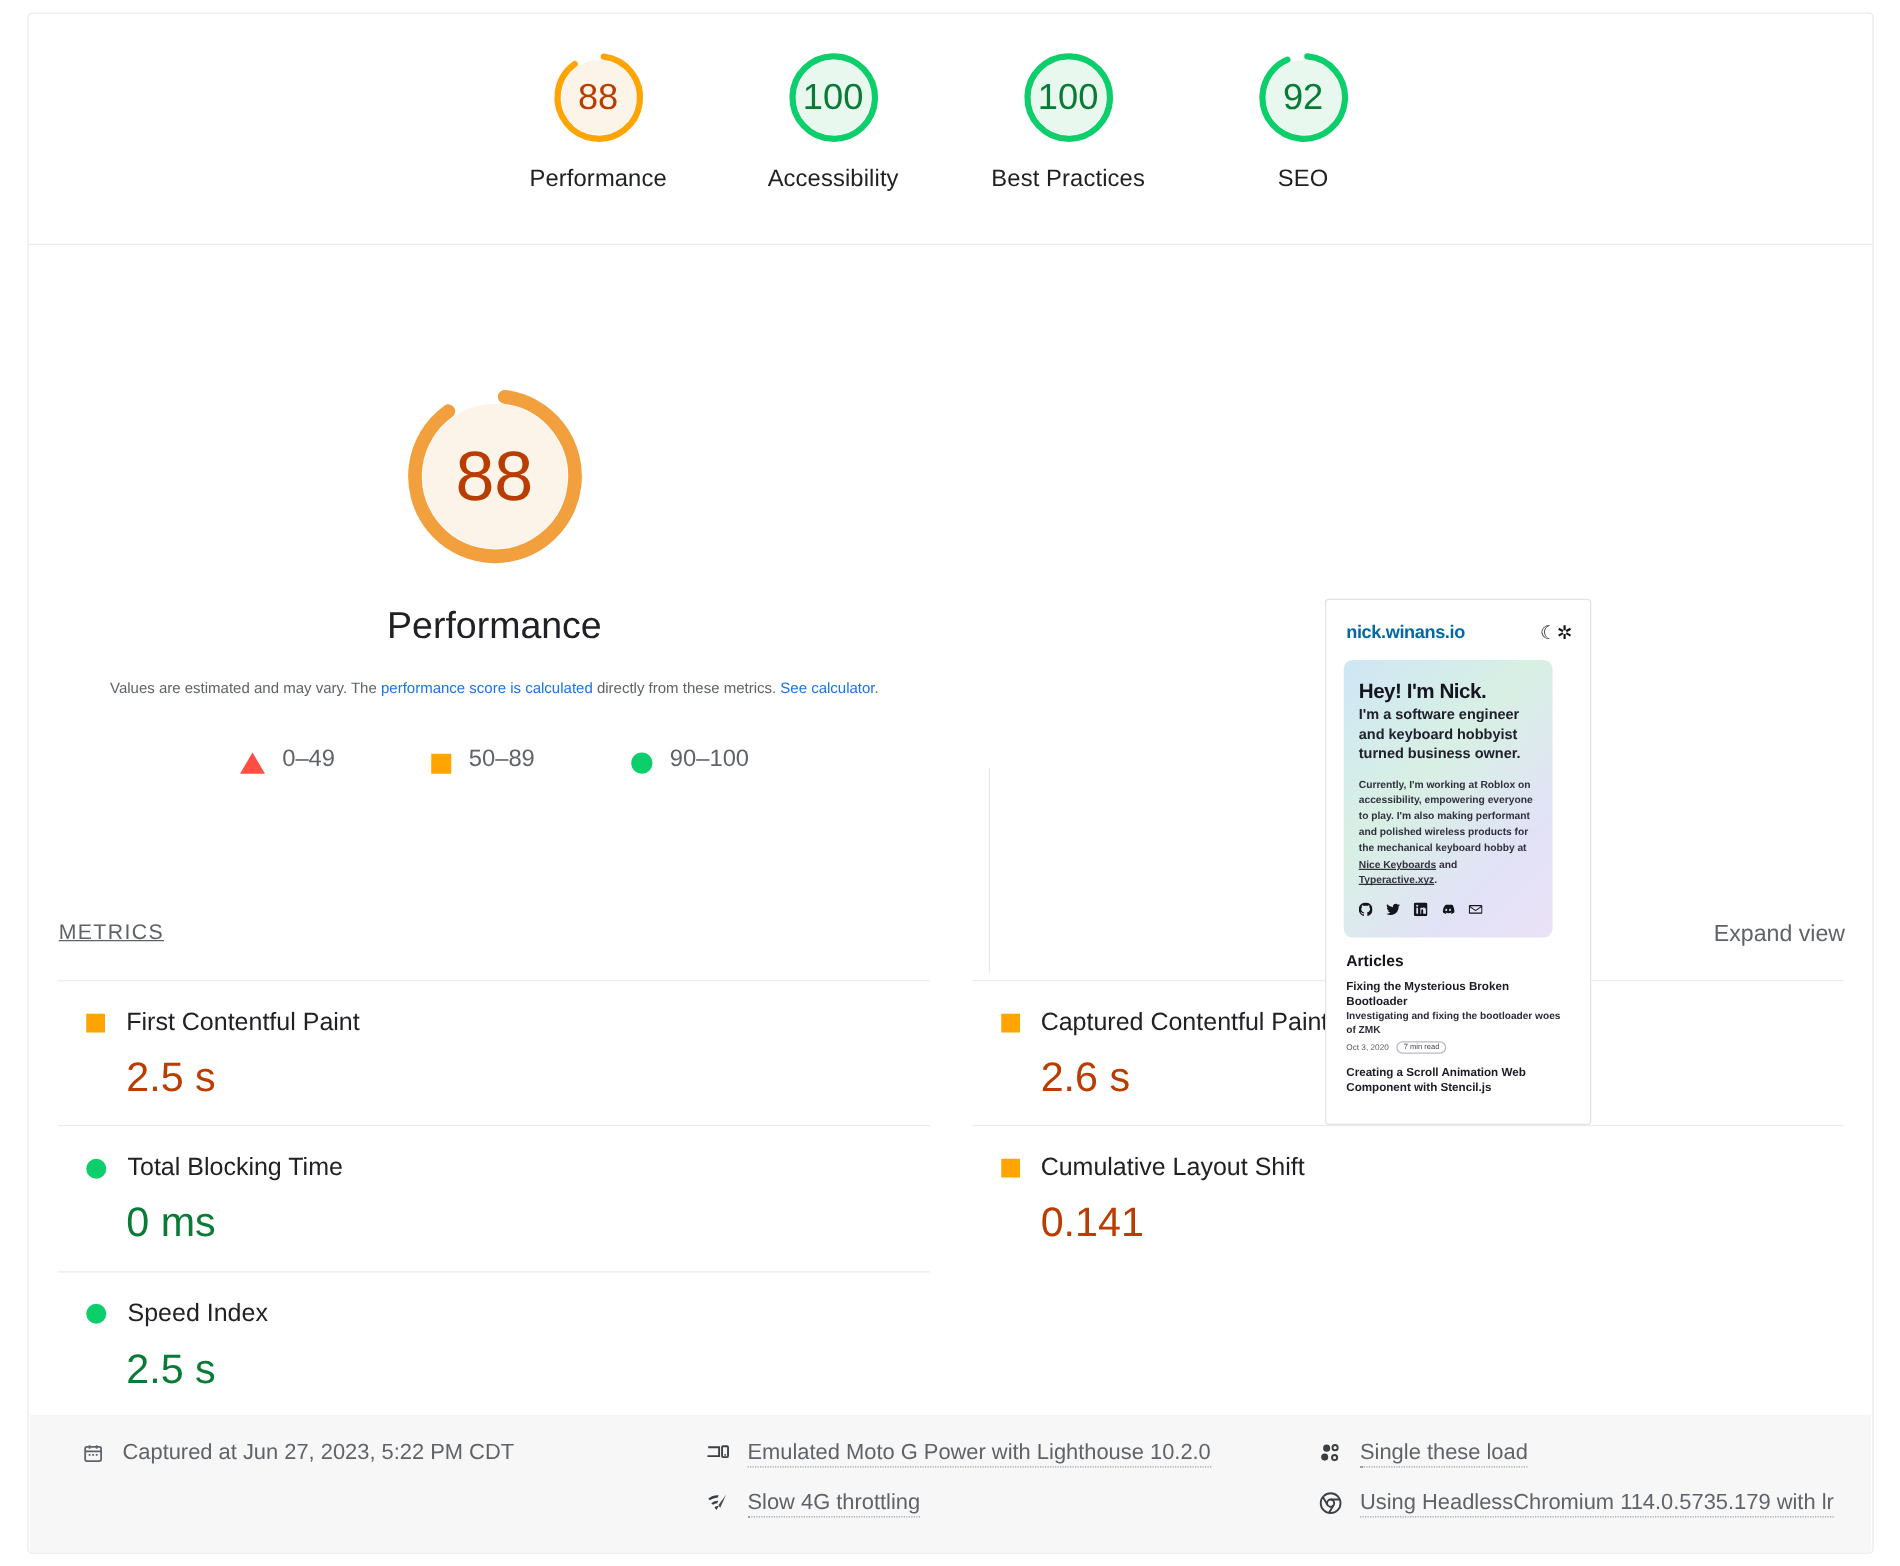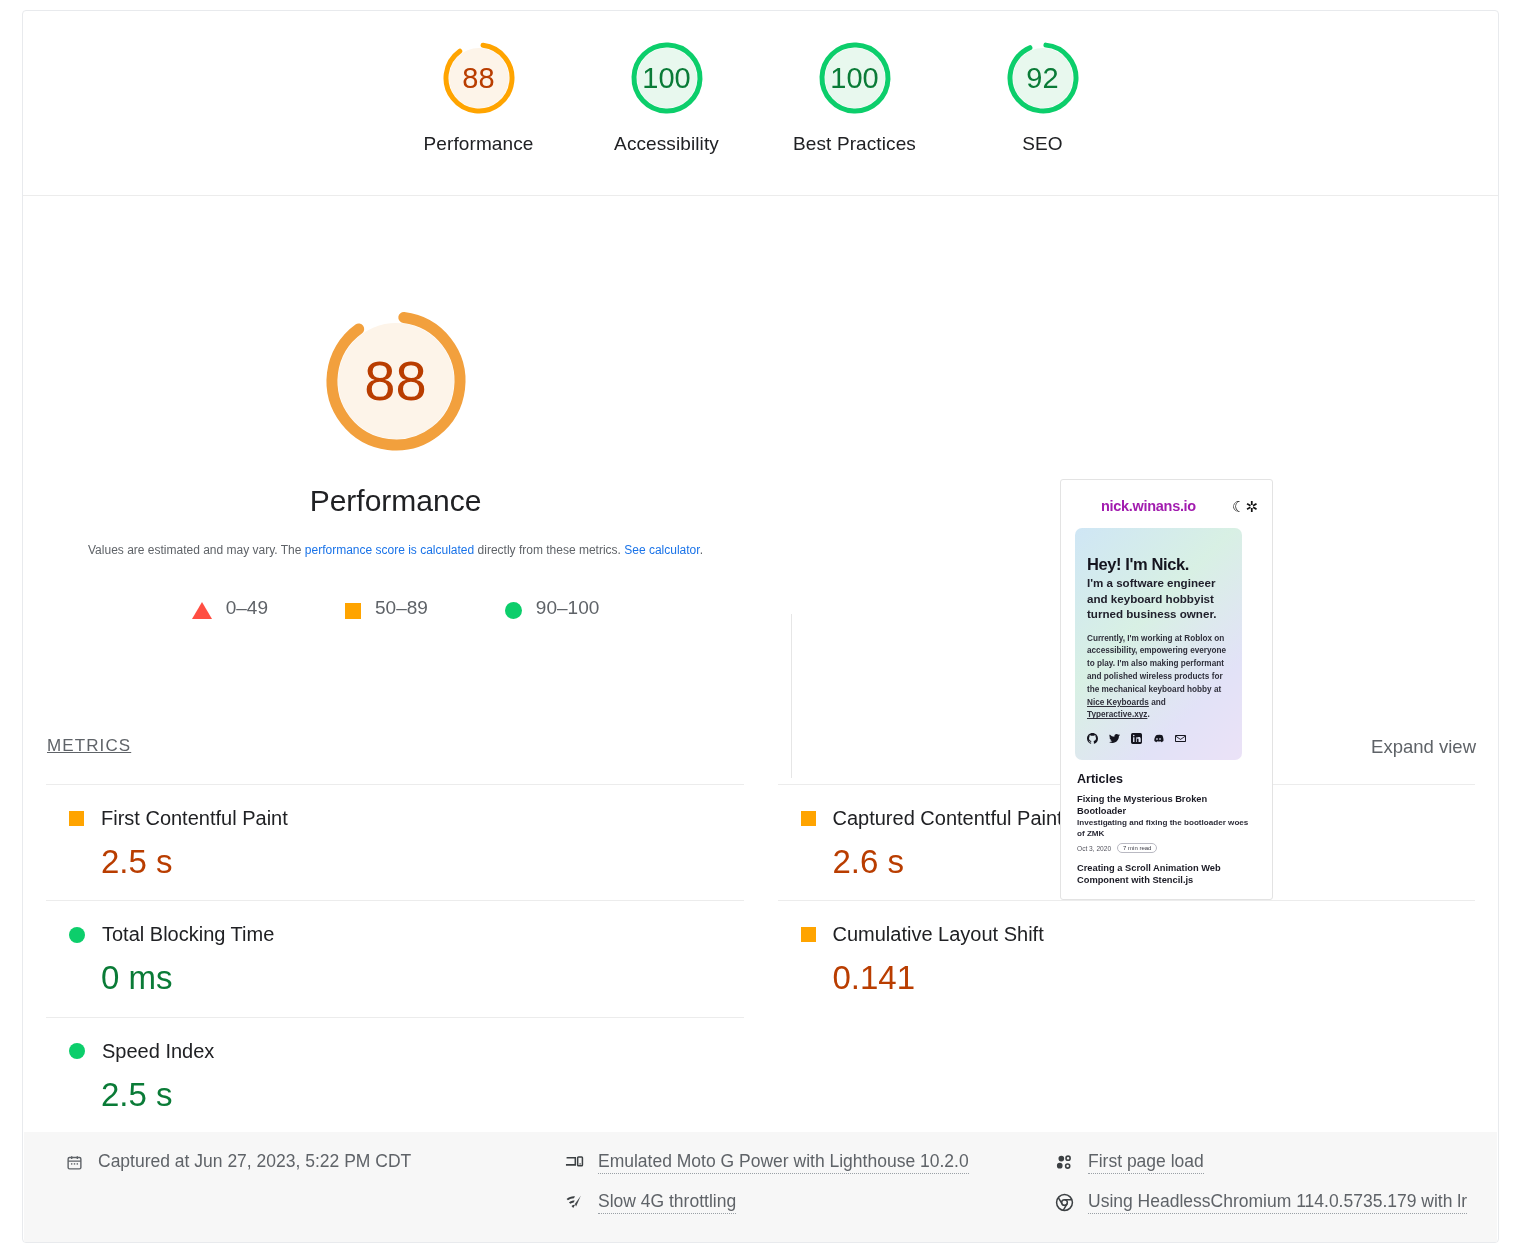--- a/index.html
+++ b/index.html
@@ -133,26 +133,26 @@
     border: 1px solid #e3e3e3;
     border-radius: 3px;
     background: #fff;
     overflow: hidden;
     font-family: "Liberation Sans", sans-serif;
   }
   .thumb-head {
     display: flex; align-items: center; justify-content: space-between;
     padding: 18px 14px 10px 16px;
   }
-  .thumb-logo { font-size: 14.5px; font-weight: bold; color: #a21caf; letter-spacing: -.3px; margin-left: 24px; }
+  .thumb-logo { font-size: 14.5px; font-weight: bold; color: #0369a1; letter-spacing: -.3px; }
   .thumb-moon { font-size: 15px; color: #111; line-height: 1; }
   .hero {
     margin: 4px 30px 0 14px;
     border-radius: 7px;
-    padding: 27px 12px 14px 12px;
+    padding: 16px 12px 14px 12px;
     background: linear-gradient(135deg, #cfe6f5 0%, #d8f0e4 40%, #e2e2f7 75%, #ebe2f7 100%);
   }
   .hero h1 { margin: 0; font-size: 16.5px; color: #15151f; letter-spacing: -.4px; }
   .hero h2 { margin: 1px 0 0 0; font-size: 11.6px; line-height: 1.34; color: #20202c; font-weight: bold; }
   .hero p { margin: 11px 0 0 0; font-size: 8.2px; line-height: 1.56; color: #30303c; font-weight: bold; }
   .hero p u { text-decoration: underline; }
   .social { display: flex; gap: 11px; margin-top: 11px; align-items: center; }
   .social span { font-size: 11px; color: #15151f; line-height: 1; }
   .articles { padding: 12px 16px 0 16px; }
   .articles h3 { margin: 0 0 7px 0; font-size: 12.5px; color: #15151f; }
@@ -461,21 +461,21 @@
     <div class="fcol">
       <div class="fitem">
         <span class="ficon">
           <svg width="19" height="19" viewBox="0 0 24 24" fill="none" stroke="#3c4043" stroke-width="2">
               <circle cx="8" cy="7" r="2.6" fill="#3c4043"></circle>
               <circle cx="16.5" cy="6.5" r="2.6"></circle>
               <circle cx="6" cy="16" r="2.6" fill="#3c4043"></circle>
               <circle cx="16" cy="16.5" r="2.6"></circle>
             </svg>
         </span>
-        <span class="ftxt">First page load</span>
+        <span class="ftxt">Single these load</span>
       </div>
       <div class="fitem">
         <span class="ficon">
           <svg width="19" height="19" viewBox="0 0 24 24" fill="none" stroke="#3c4043" stroke-width="1.9">
               <circle cx="12" cy="12" r="10"></circle>
               <circle cx="12" cy="12" r="3.6"></circle>
               <path d="M12 8.4h9.4M8.9 13.8 4.2 5.9M15.1 13.8l-4.7 8"></path>
             </svg>
         </span>
         <span class="ftxt">Using HeadlessChromium 114.0.5735.179 with lr</span>

